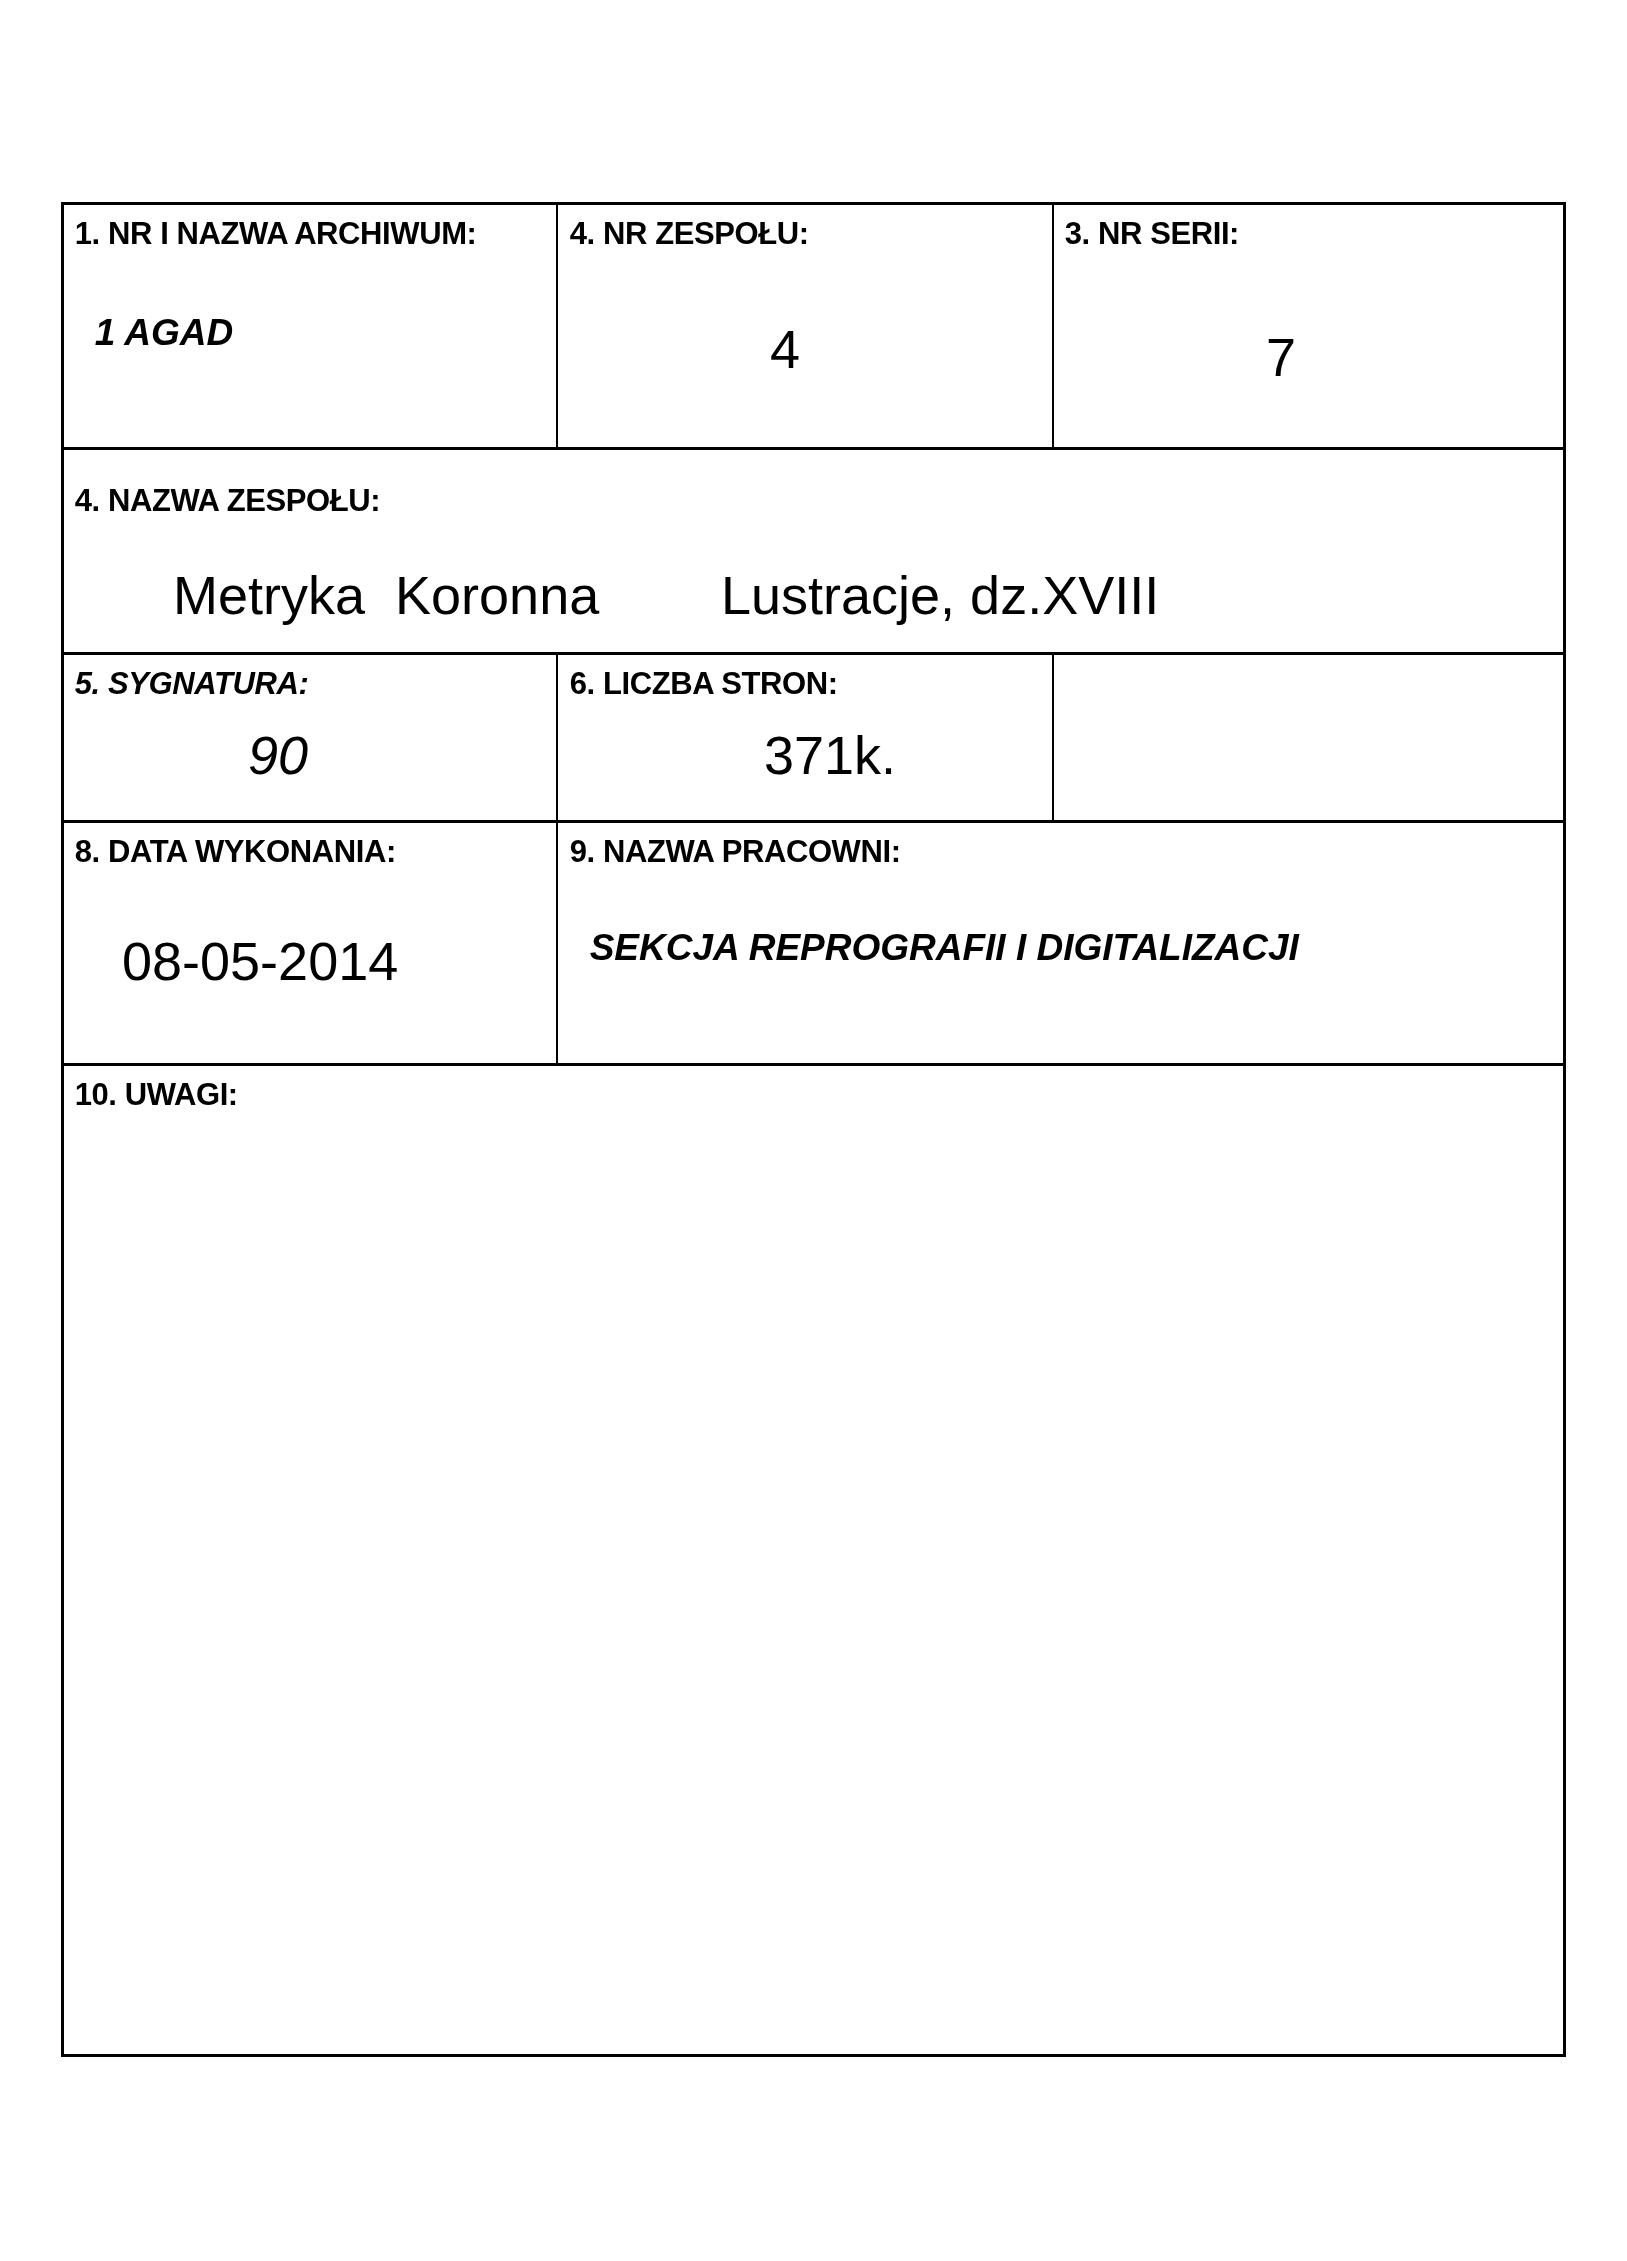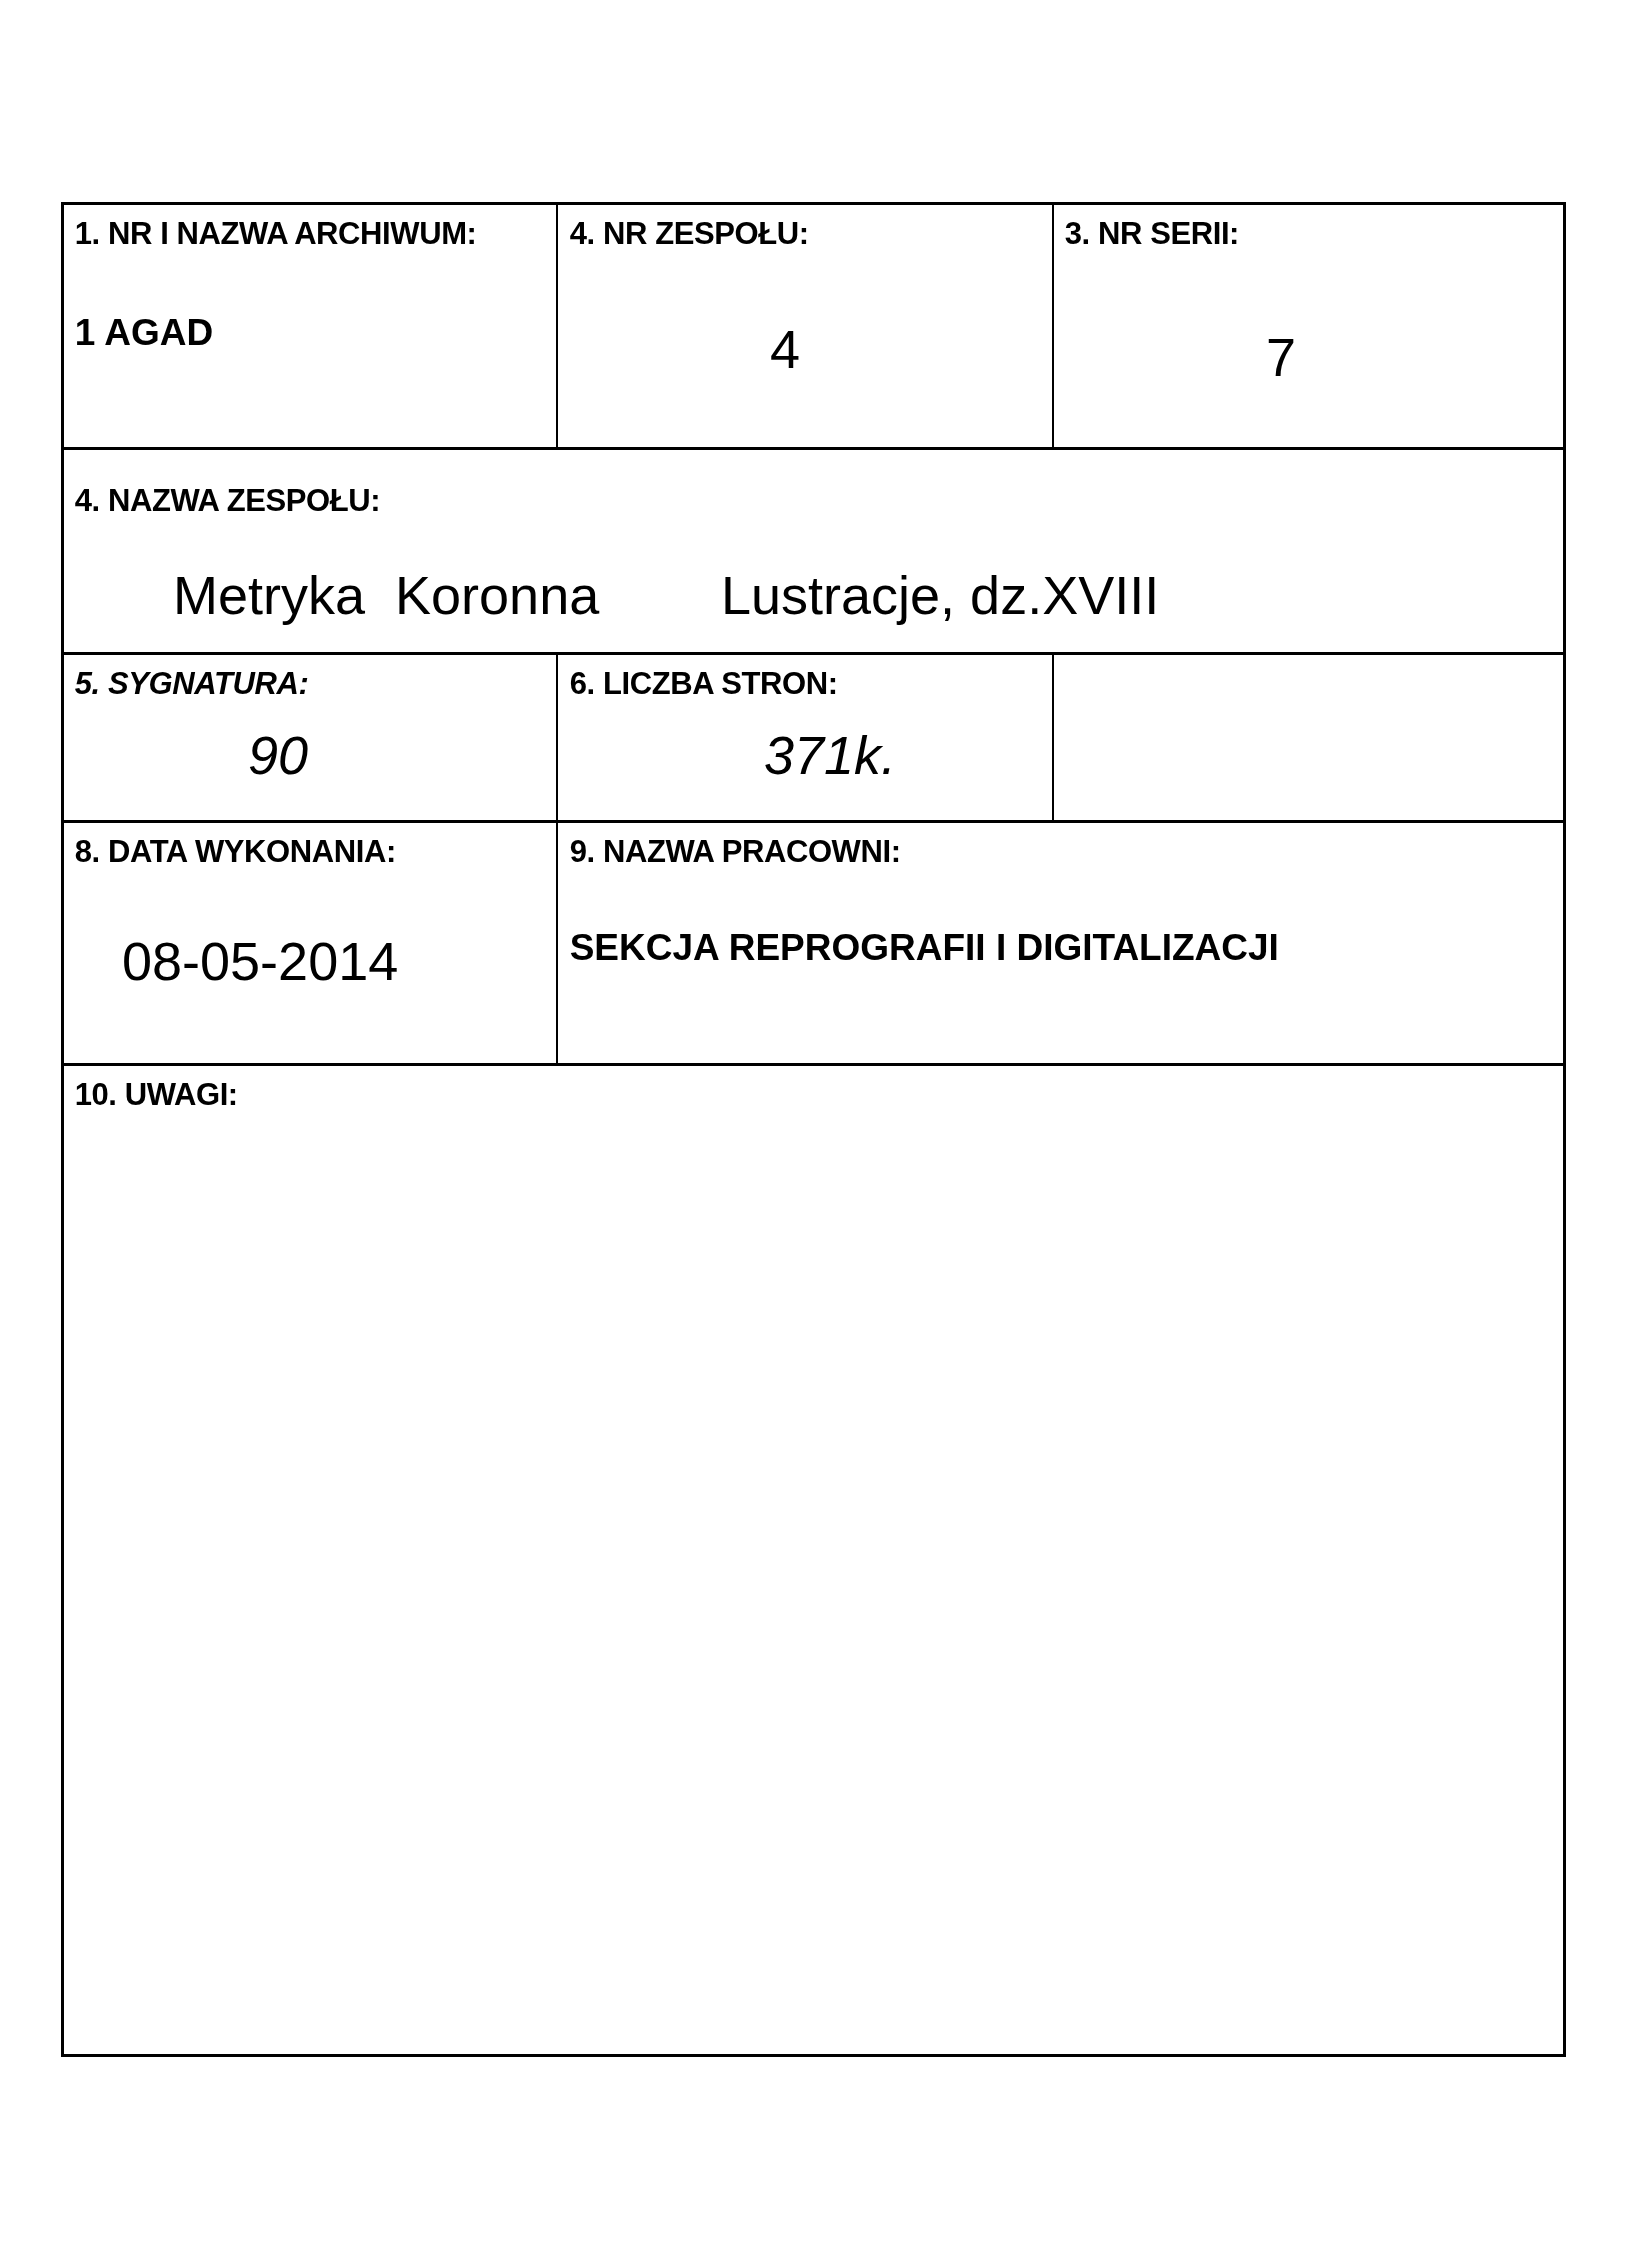--- a/index.html
+++ b/index.html
@@ -52,20 +52,22 @@
     position: absolute;
     white-space: nowrap;
   }
   .val-big {
     font-size: 54px;
     font-weight: normal;
   }
   .val-bi {
     font-size: 37px;
     font-weight: bold;
+    font-style: italic;
+    margin-left: 20px;
   }
 </style>
 </head>
 <body>
 
 <div class="sheet">
 
   <div class="hline" style="top:242px; width:1502px;"></div>
   <div class="hline" style="top:447px; width:1502px;"></div>
   <div class="hline" style="top:615px; width:1502px;"></div>
@@ -98,21 +100,21 @@
     <div class="val val-big" style="left:657px; top:92px;">Lustracje, dz.XVIII</div>
   </div>
 
   <div class="cell" style="left:0; top:450px; width:492px; height:165px;font-style:italic;">
     <div class="label">5. SYGNATURA:</div>
     <div class="val val-big" style="left:184px; top:69px;">90</div>
   </div>
 
   <div class="cell" style="left:495px; top:450px; width:493px; height:165px;">
     <div class="label">6. LICZBA STRON:</div>
-    <div class="val val-big" style="left:205px; top:69px;font-style:italic;">371k.</div>
+    <div class="val val-big" style="left:205px; top:69px;">371k.</div>
   </div>
 
 
   <div class="cell" style="left:0; top:618px; width:492px; height:240px;">
     <div class="label">8. DATA WYKONANIA:</div>
     <div class="val val-big" style="left:58px; top:107px;">08-05-2014</div>
   </div>
 
   <div class="cell" style="left:495px; top:618px; width:1007px; height:240px;">
     <div class="label">9. NAZWA PRACOWNI:</div>

